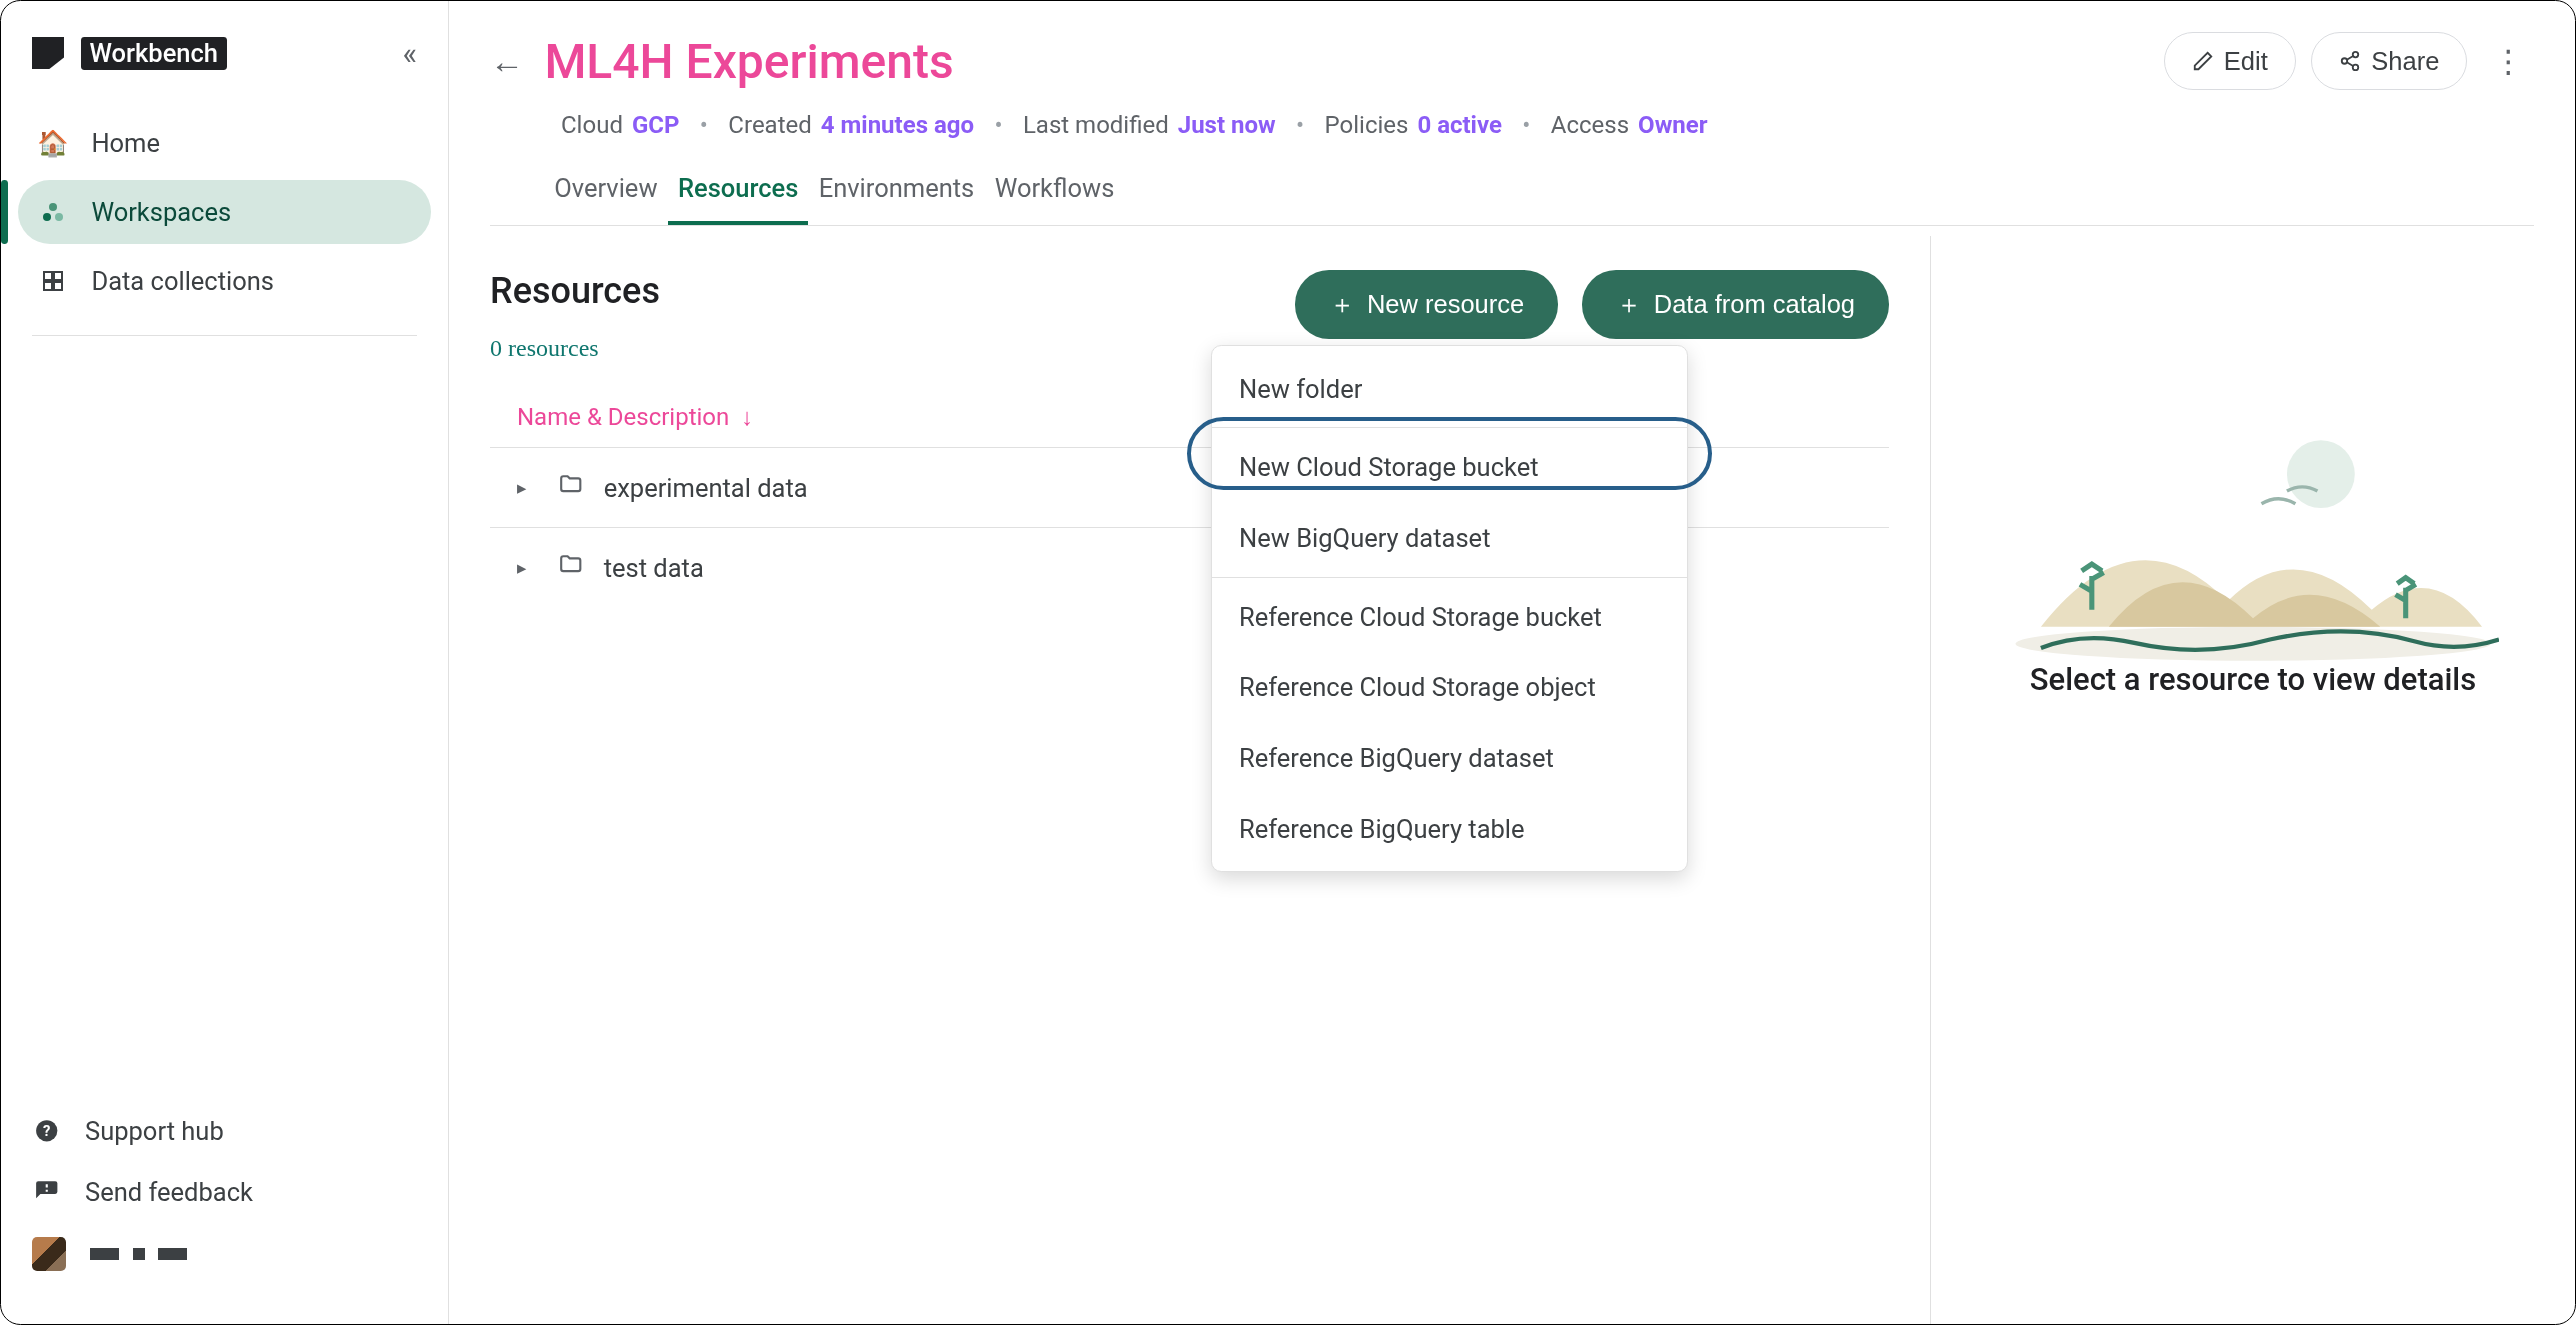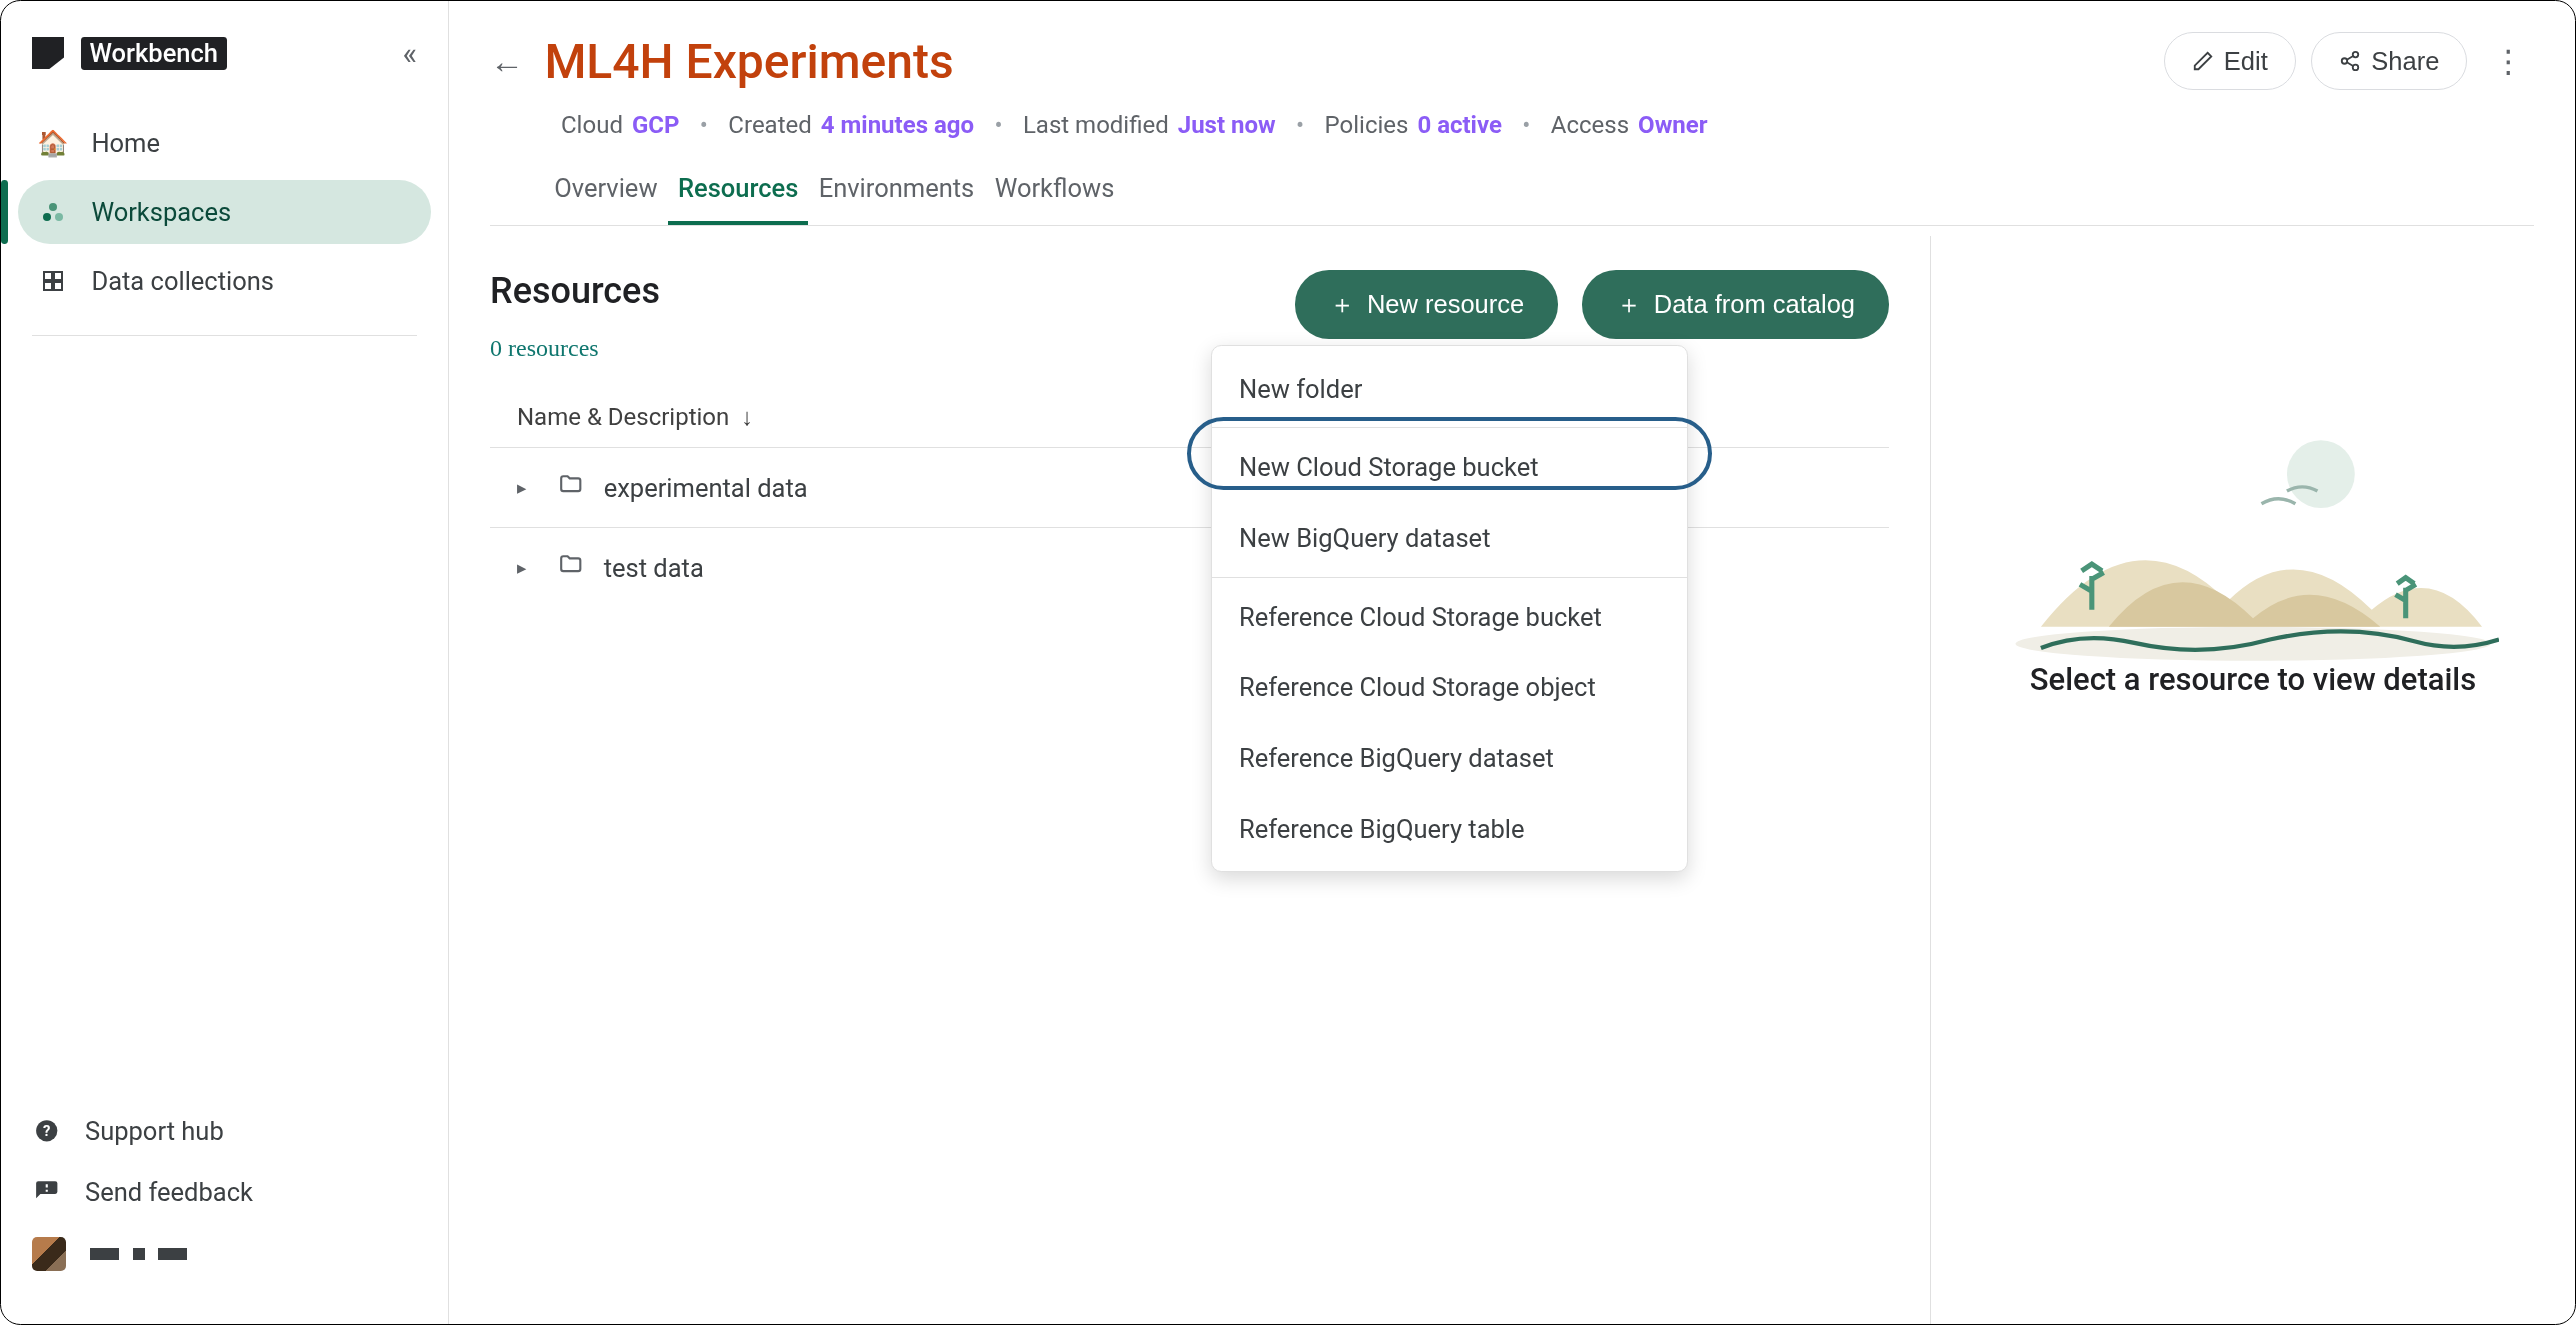--- a/index.html
+++ b/index.html
@@ -126,21 +126,21 @@
   .title-row { display: flex; align-items: center; }
   .back-arrow {
     font-size: 34px;
     color: #5f6368;
     margin-right: 20.4px;
     cursor: pointer;
   }
   .page-title {
     font-size: 48px;
     font-weight: 500;
-    color: #c2410c;
+    color: #ec4899;
   }
   .header-actions { margin-left: auto; display: flex; gap: 15.3px; align-items: center; }
   .hdr-btn {
     display: inline-flex;
     align-items: center;
     gap: 10.2px;
     border: 0.8px solid #dadce0;
     border-radius: 34px;
     padding: 13.6px 27px;
     font-size: 25.5px;
@@ -210,21 +210,21 @@
     padding:17px 34px;
     font-size:25.5px;
     cursor:pointer;
   }
   .colhead {
     display:flex;
     align-items:center;
     gap:12px;
     padding: 41px 0 15.3px 27px;
     font-size:24px;
-    color:#404040;
+    color:#ec4899;
   }
   .row {
     display:flex;
     align-items:center;
     gap:20.4px;
     padding:24px 0 24px 27px;
     border-top:0.8px solid #e0e0e0;
     font-size:25.5px;
     color:#3c4043;
   }

